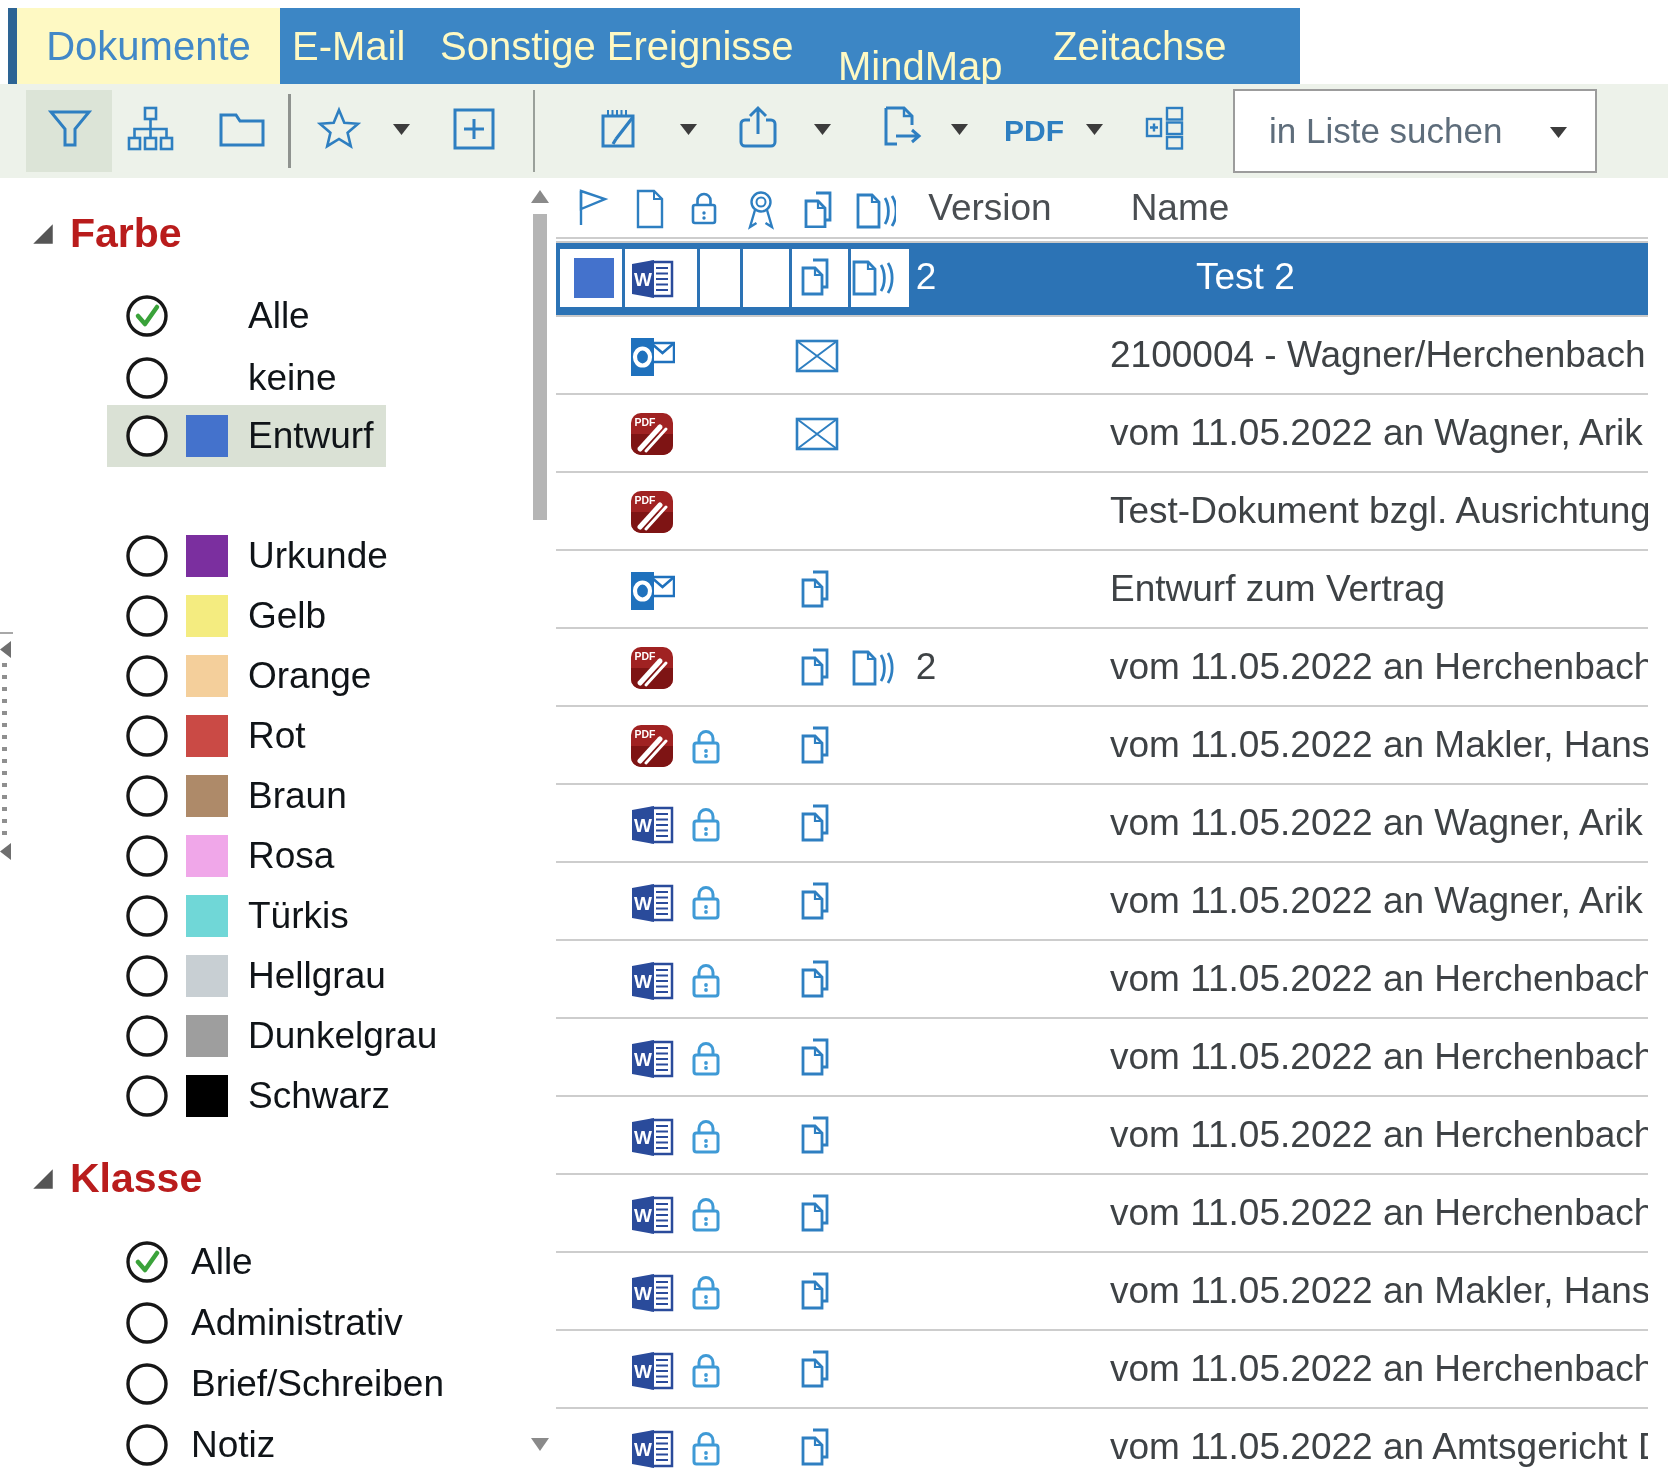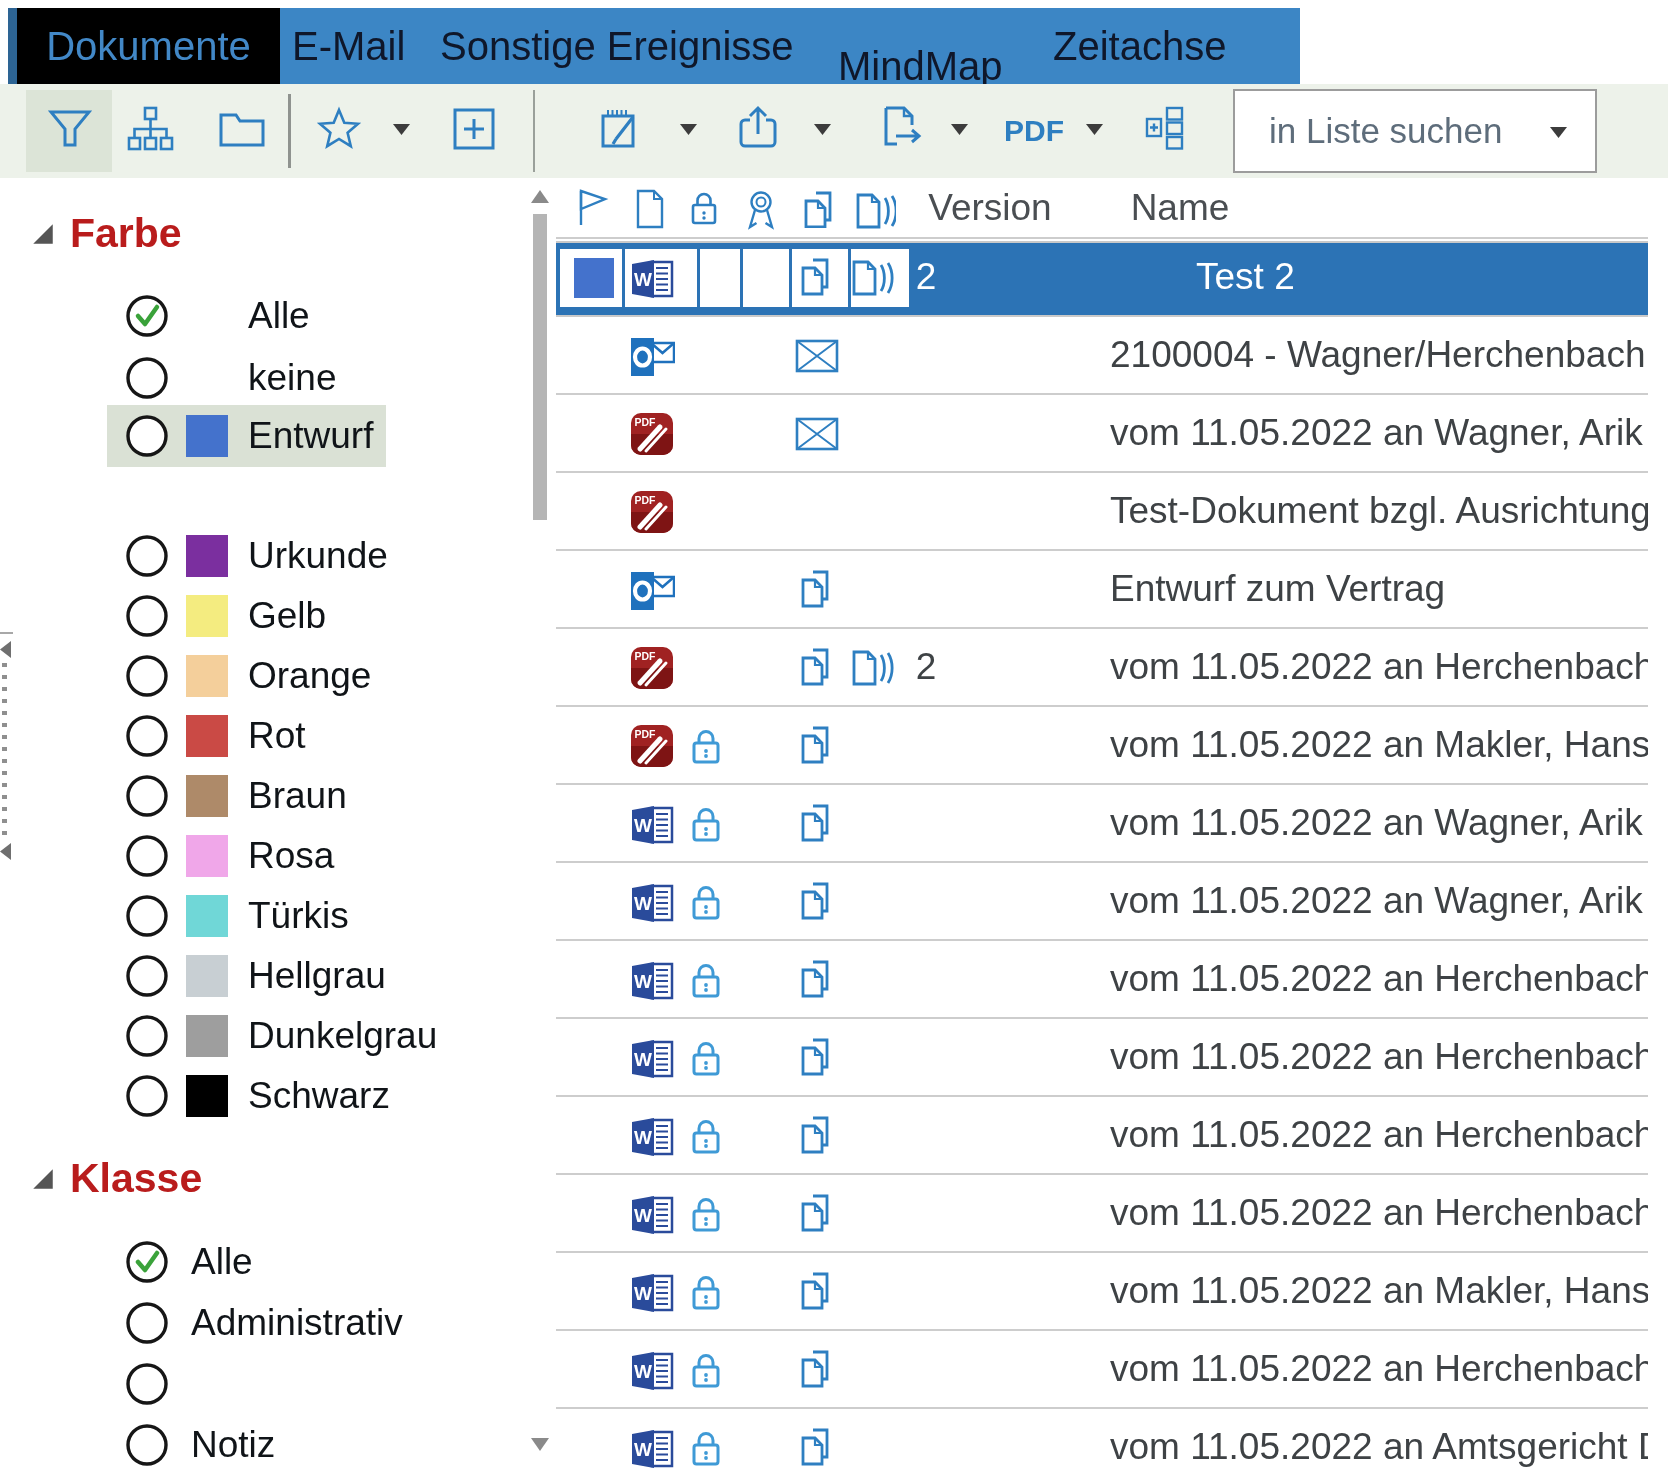--- a/index.html
+++ b/index.html
@@ -4,22 +4,22 @@
 <style>
   html,body{margin:0;padding:0;background:#fff;}
   .screen{position:relative;width:1668px;height:1476px;background:#fff;overflow:hidden;
           font-family:"Liberation Sans",sans-serif;}
   .abs{position:absolute;}
 
   
   .topstrip{position:absolute;left:0;top:0;width:1668px;height:8px;background:#fff;}
   .tabbar{position:absolute;left:8px;top:8px;width:1292px;height:76px;background:#3c86c5;}
   .tab{position:absolute;top:0;height:76px;line-height:76px;font-size:40px;font-weight:300;
-       color:#0f172a;white-space:nowrap;cursor:default;}
-  .tab.active{background:#000000;color:#4288c7;text-align:center;}
+       color:#fef9c3;white-space:nowrap;cursor:default;}
+  .tab.active{background:#fef9c3;color:#4288c7;text-align:center;}
   .accentbar{position:absolute;left:0;top:0;width:9px;height:76px;background:#2d6494;}
 
   
   .toolbar{position:absolute;left:0;top:84px;width:1668px;height:94px;background:#edf2ea;}
   .tbtn{position:absolute;top:19px;width:52px;height:52px;display:flex;align-items:center;justify-content:center;}
   .tcaret{position:absolute;top:40px;width:17px;height:11px;}
   .tdivider{position:absolute;background:#8f938f;}
   .filter-active{position:absolute;left:26px;top:6px;width:86px;height:82px;background:#dce4d7;}
   .pdf-label{position:absolute;top:0;height:94px;line-height:94px;font-size:30px;font-weight:bold;color:#2e7fc1;}
   .searchbox{position:absolute;left:1233px;top:5px;width:364px;height:84px;background:#fff;
@@ -340,20 +340,21 @@
           </svg>
         </span>
         <span class="side-label" style="left:191px">Administrativ</span>
       </div>
       <div class="side-item" style="top:1177px">
         <span class="radio">
           <svg width="44" height="44" viewBox="0 0 44 44" style="display:block">
             <circle cx="22" cy="22" r="19" fill="#fff" stroke="#161616" stroke-width="3.4"></circle>
           </svg>
         </span>
+        <span class="side-label" style="left:191px">Brief/Schreiben</span>
       </div>
       <div class="side-item" style="top:1238px">
         <span class="radio">
           <svg width="44" height="44" viewBox="0 0 44 44" style="display:block">
             <circle cx="22" cy="22" r="19" fill="#fff" stroke="#161616" stroke-width="3.4"></circle>
           </svg>
         </span>
         <span class="side-label" style="left:191px">Notiz</span>
       </div>
     </div>

